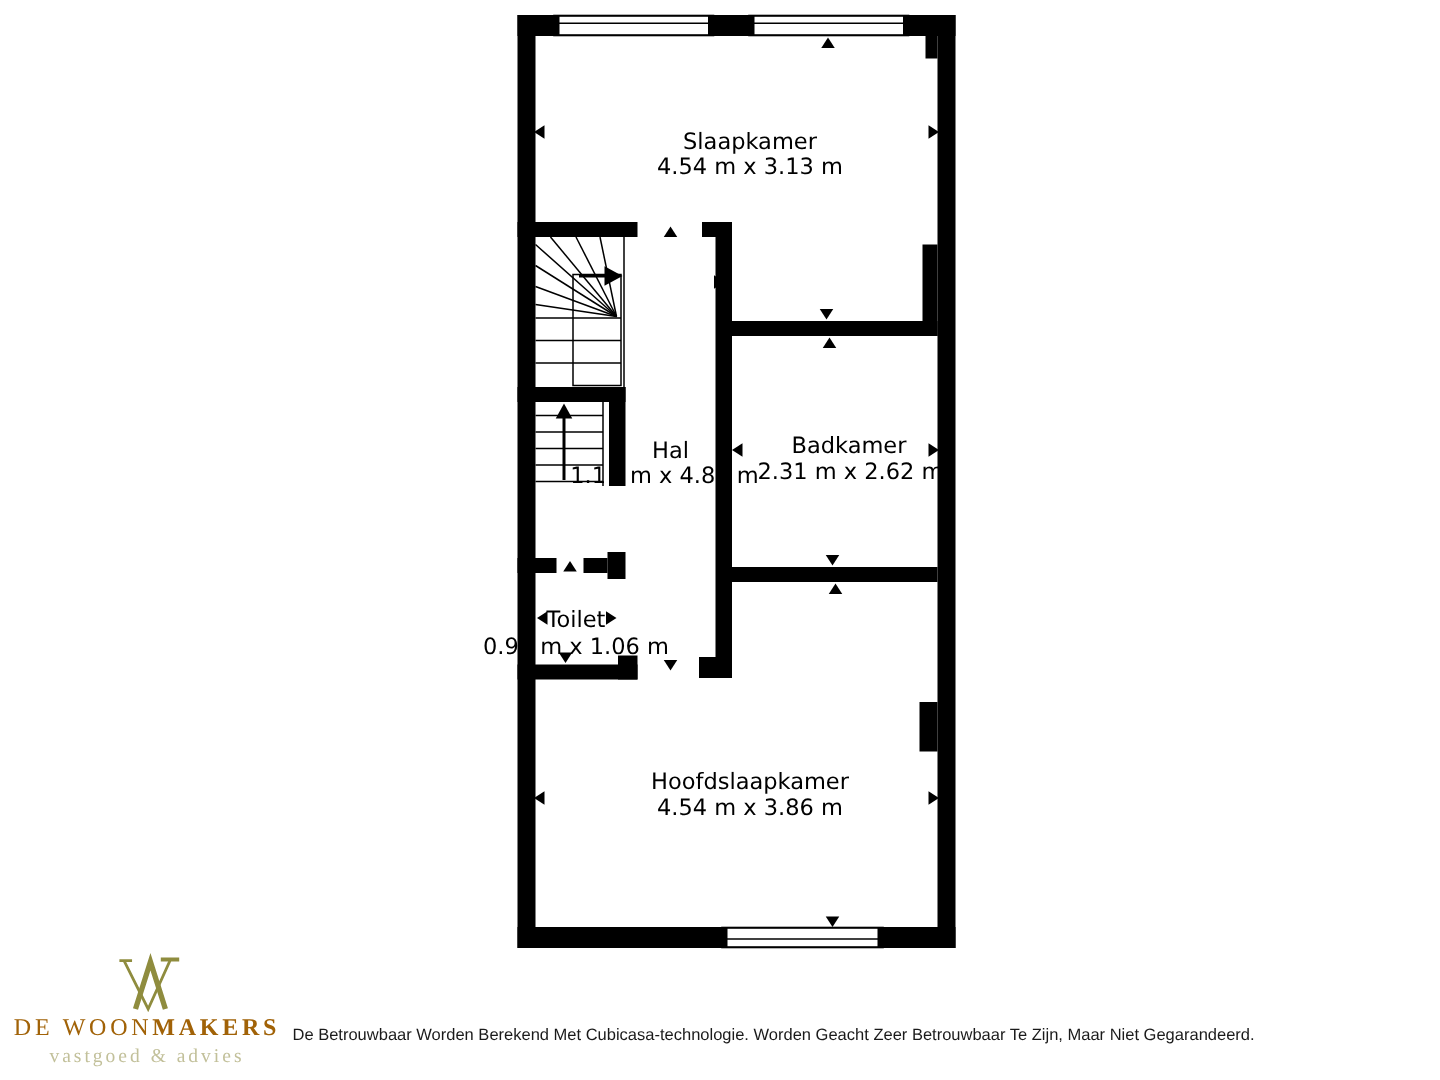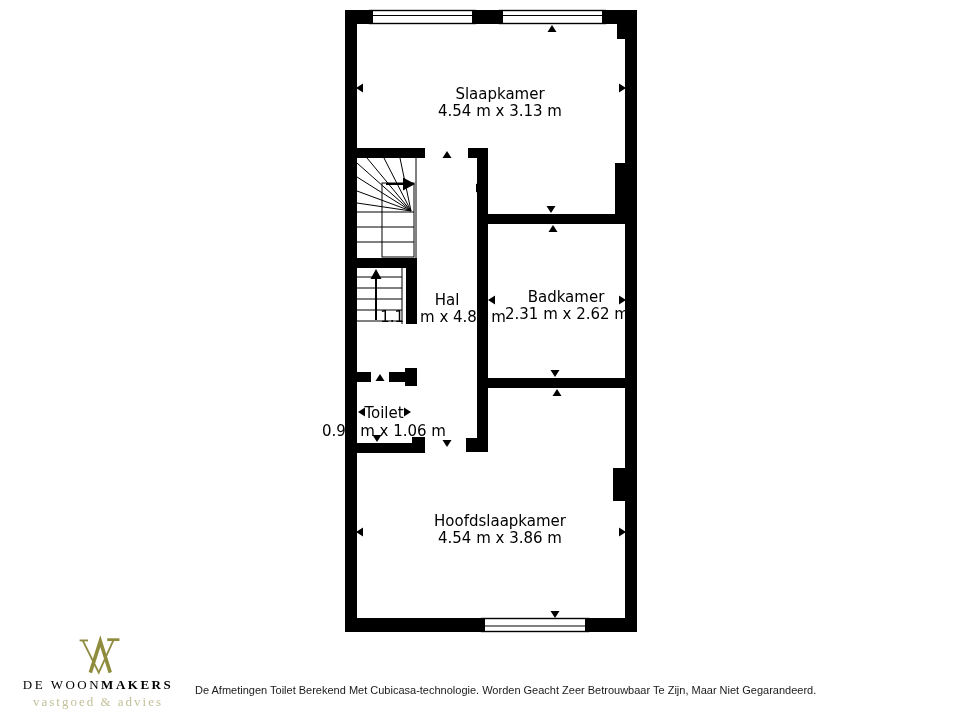--- a/index.html
+++ b/index.html
@@ -17,22 +17,22 @@
   .tick{fill:#000;}
   .win-frame{fill:#fff;stroke:#000;stroke-width:1.4;}
   .win-line{stroke:#000;stroke-width:1;}
   .win-cap{fill:#000;}
   .logo-block{
     position:absolute;left:22px;top:634px;width:152px;
     display:flex;flex-direction:column;align-items:center;
   }
   .logo-mark{width:46px;height:42px;}
   .brand-line{
-    margin-top:1px;color:#000000;font-family:"Liberation Serif",serif;
-    font-size:13px;letter-spacing:2.5px;white-space:nowrap;
+    margin-top:1px;color:#a16207;font-family:"Liberation Serif",serif;
+    font-size:16px;letter-spacing:2.5px;white-space:nowrap;
   }
   .brand-line .bold{font-weight:700;}
   .brand-tagline{
     margin-top:1px;color:#c2c09a;font-family:"Liberation Serif",serif;
     font-size:13px;letter-spacing:2px;white-space:nowrap;
   }
   .disclaimer{
     position:absolute;left:195px;top:684px;
     font-size:11px;color:#1a1a1a;white-space:nowrap;
   }
@@ -173,13 +173,13 @@
   <svg class="logo-mark" viewBox="0 0 60 54">
     <line x1="6" y1="8" x2="17" y2="8" stroke="#8f8c3e" stroke-width="2.4"></line>
     <line x1="42" y1="7" x2="58" y2="7" stroke="#8f8c3e" stroke-width="3.6"></line>
     <path d="M10 8 L31 50 L50 8" fill="none" stroke="#8f8c3e" stroke-width="2.4"></path>
     <path d="M20 50 L33 9 L46 50" fill="none" stroke="#8f8c3e" stroke-width="4.6"></path>
   </svg>
   <div class="brand-line"><span>DE WOON</span><span class="bold">MAKERS</span></div>
   <div class="brand-tagline">vastgoed &amp; advies</div>
 </div>
 
-<div class="disclaimer">De Afmetingen Toilet Berekend Met Cubicasa-technologie. Worden Geacht Zeer Betrouwbaar Te Zijn, Maar Niet Gegarandeerd.</div>
+<div class="disclaimer">De Betrouwbaar Worden Berekend Met Cubicasa-technologie. Worden Geacht Zeer Betrouwbaar Te Zijn, Maar Niet Gegarandeerd.</div>
 
 </body></html>

